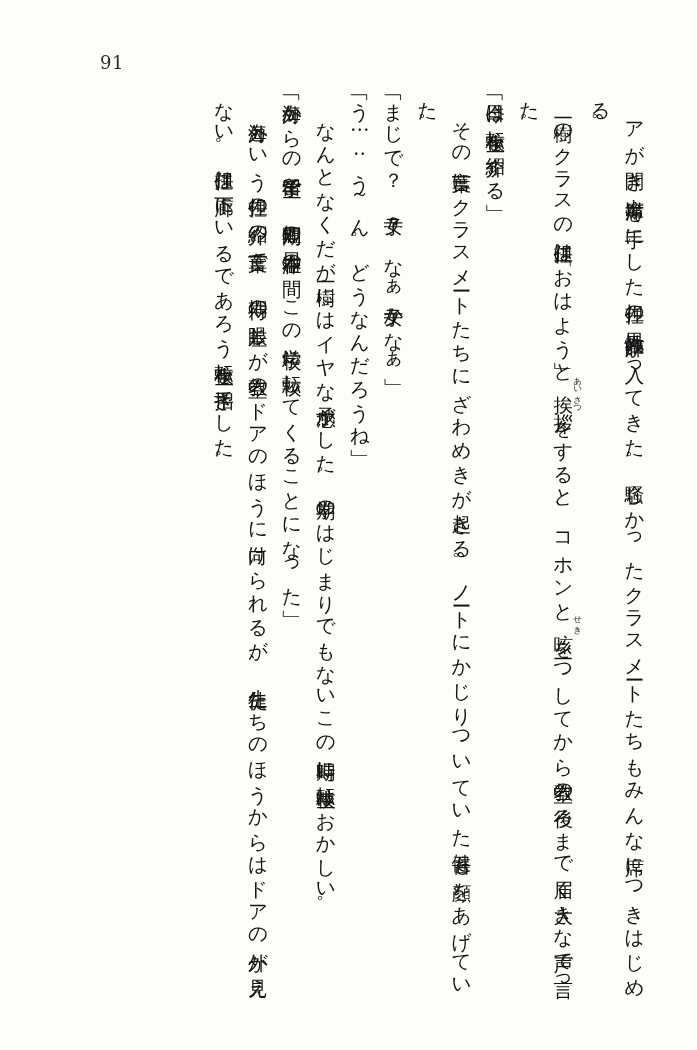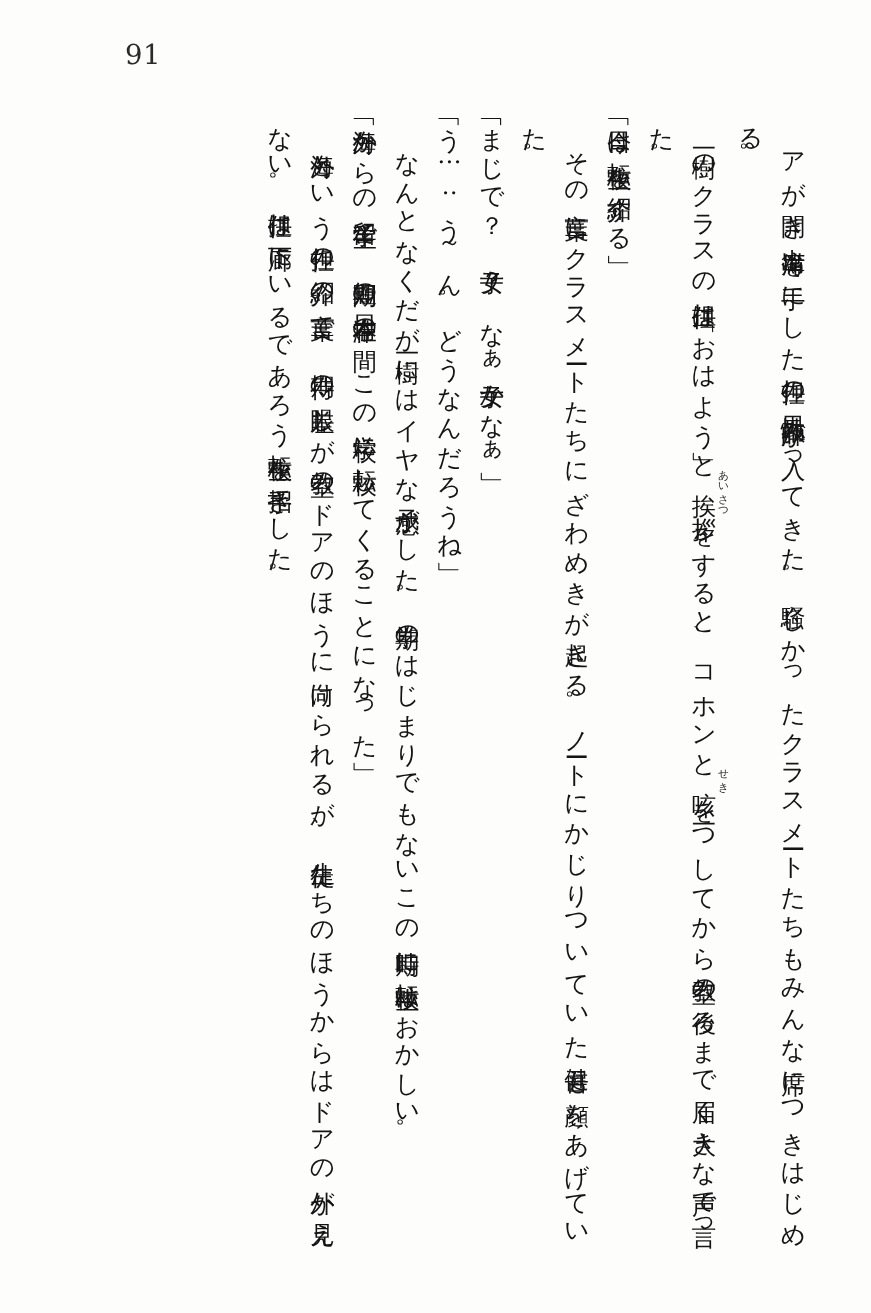--- a/index.html
+++ b/index.html
@@ -19,22 +19,22 @@
     position: absolute;
     left: 0;
     top: 0;
     width: 697px;
     height: 1050px;
     background: #fdfdfc;
   }
   .page-number {
     position: absolute;
     left: 100px;
-    top: 32px;
-    font-size: 22px;
+    top: 52px;
+    font-size: 18px;
     font-family: "DejaVu Serif", "Liberation Serif", serif;
     color: #2a2a2a;
     letter-spacing: 0.5px;
   }
   .text-body {
     position: absolute;
     right: 46px;
     top: 88px;
     height: 900px;
     width: 560px;

